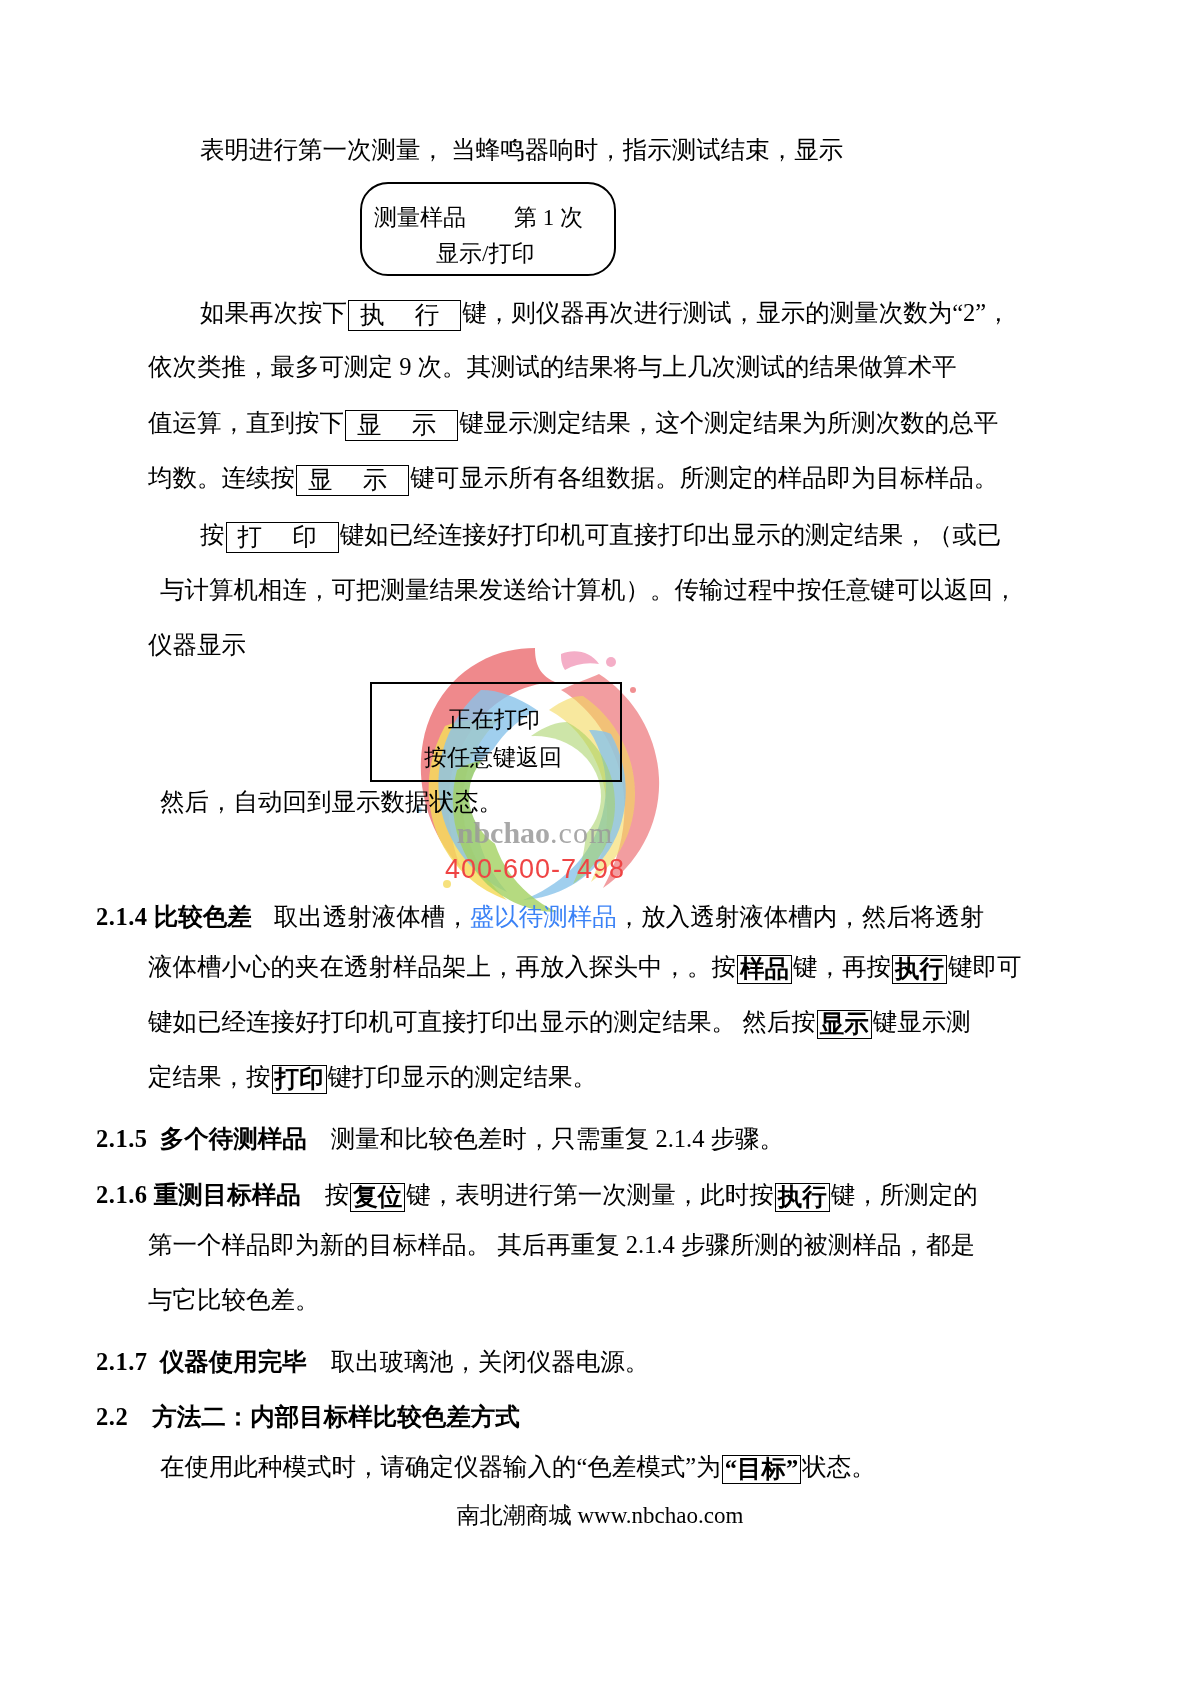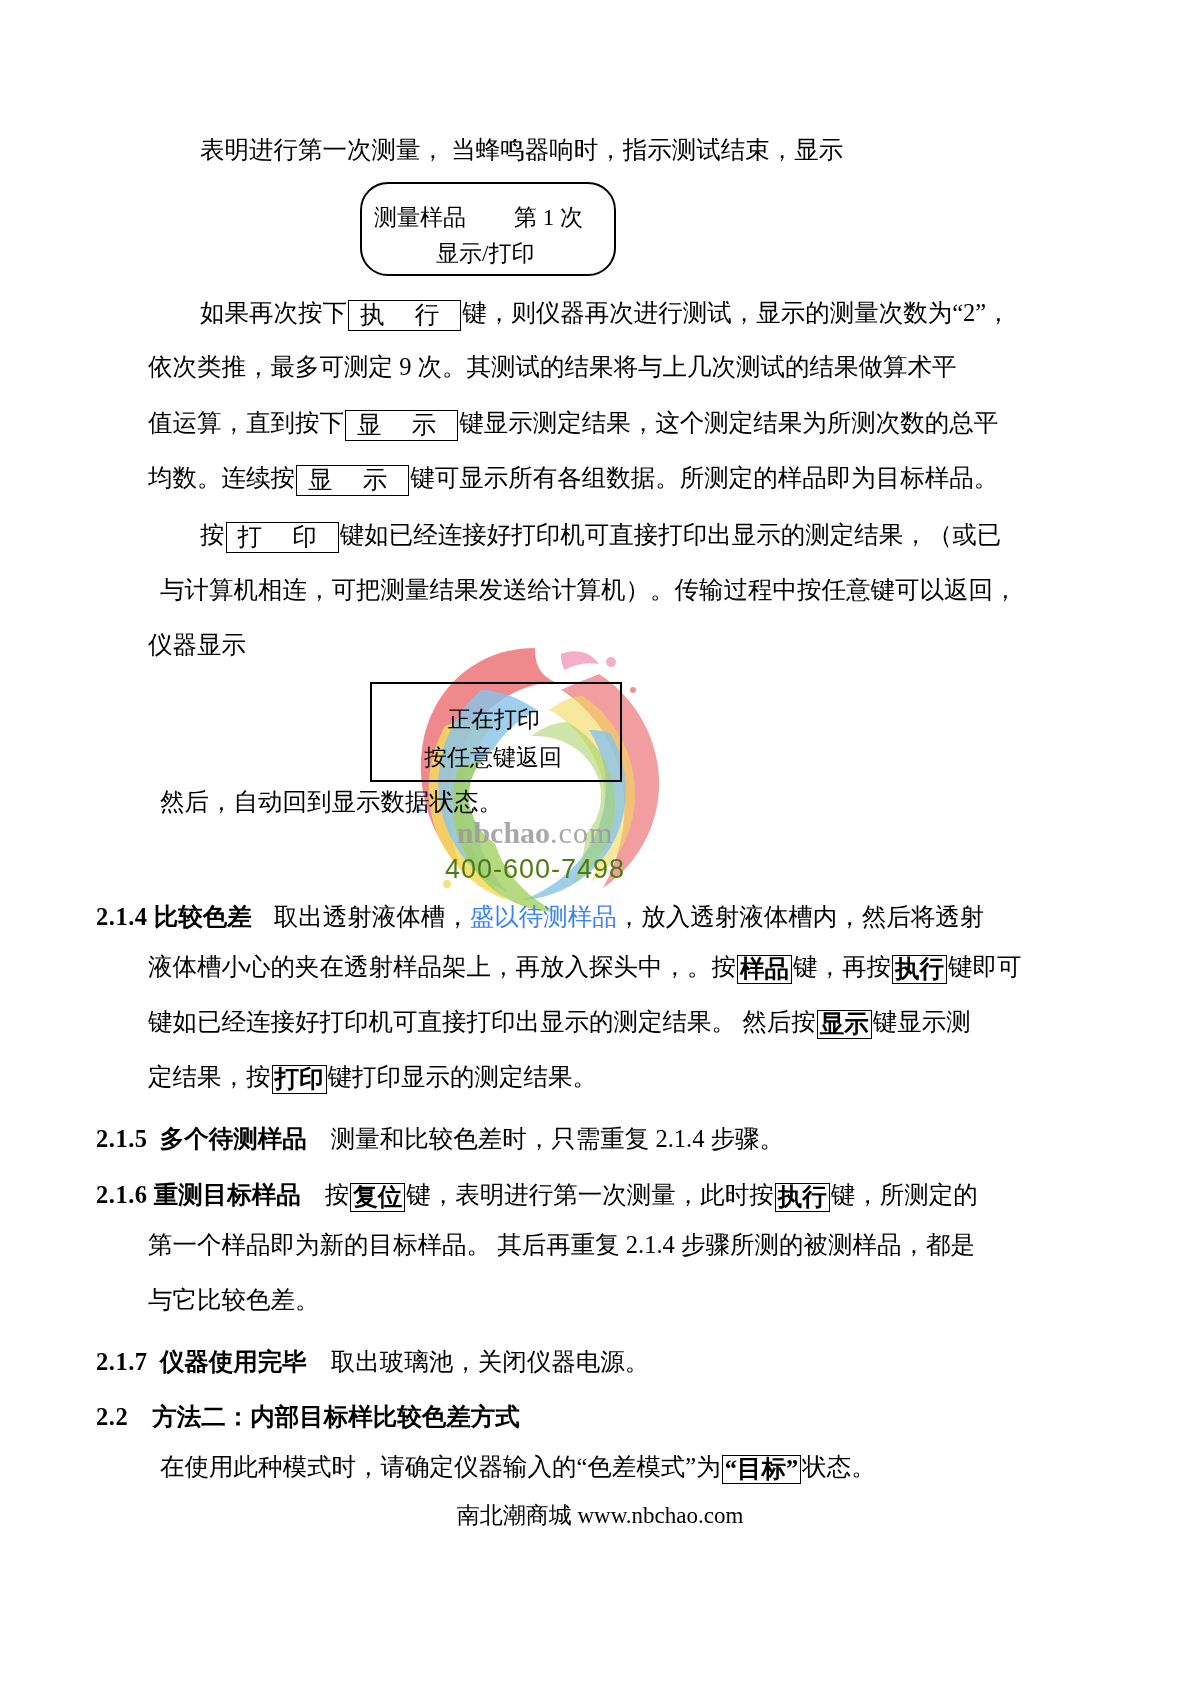--- a/index.html
+++ b/index.html
@@ -61,21 +61,21 @@
     color: #9a9a9a;
     opacity: .85;
   }
   .wm-domain .tld { font-weight: normal; letter-spacing: 1px; }
   .wm-phone {
     position: absolute;
     left: 0; right: 0;
     top: 224px;
     font-family: "Liberation Sans", sans-serif;
     font-size: 27px;
-    color: #4d7c0f;
+    color: #ef4444;
     letter-spacing: 1px;
   }
 
   
   .content {
     position: relative;
     z-index: 2;
   }
   .para {
     position: absolute;

